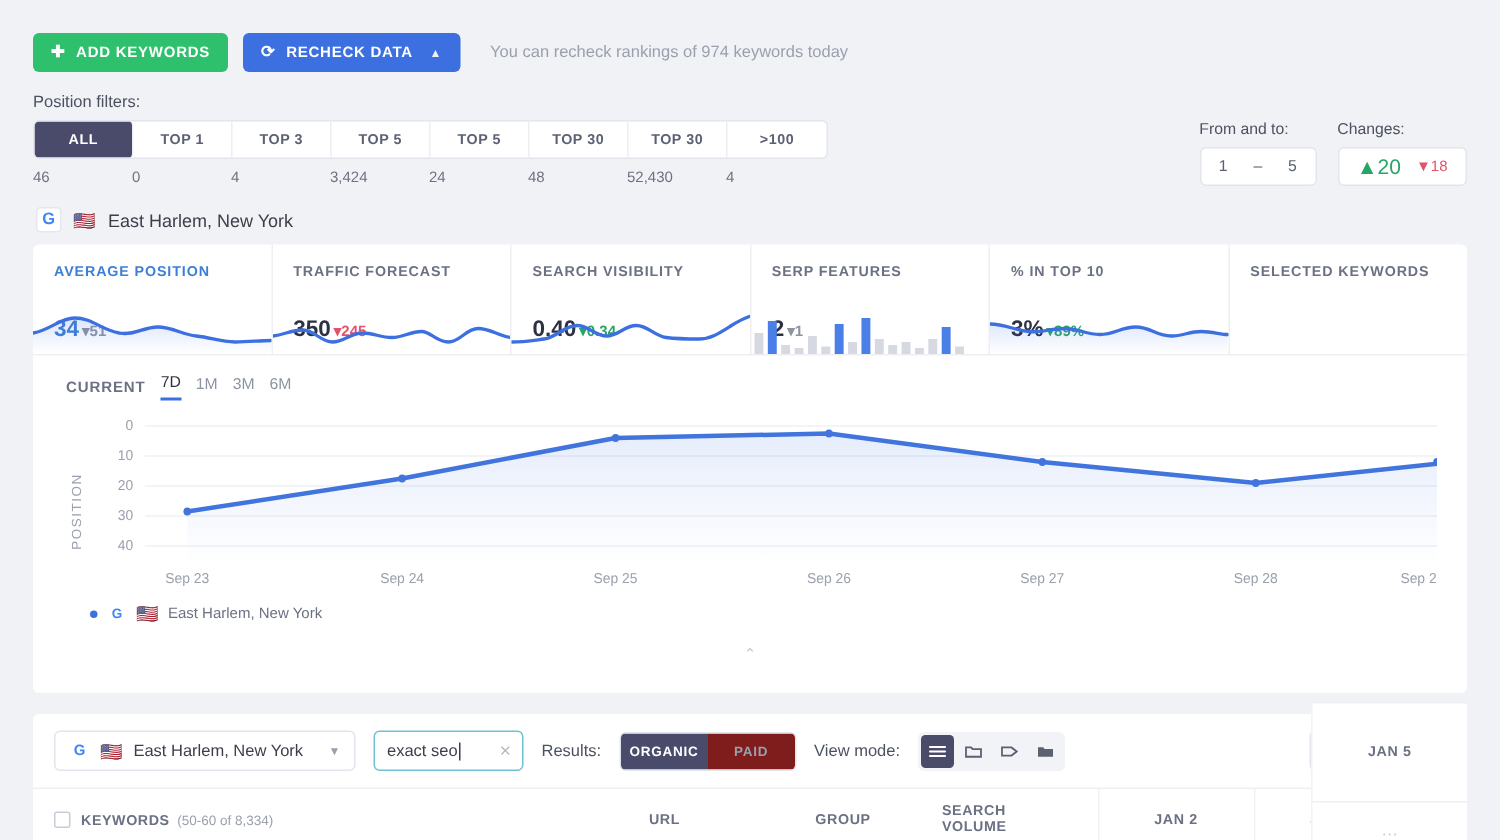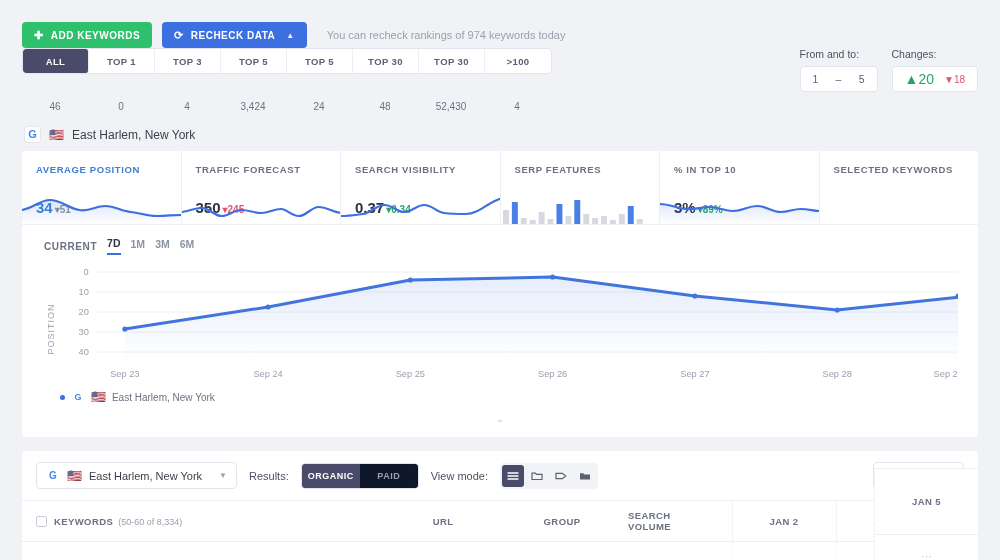--- a/index.html
+++ b/index.html
@@ -34,21 +34,21 @@
     border-radius: 4px; overflow: hidden;
   }
   .seg-cell { width: 66px; text-align: center; cursor: pointer; }
   .seg-cell .t {
     font-size: 9.5px; font-weight: bold; letter-spacing: .4px; color: #5b6073;
     padding: 7px 0 6px; border-right: 1px solid #eceef3;
   }
   .seg-cell:last-child .t { border-right: none; }
   .seg-cell.active .t { background: #4a4a6a; color: #fff; border-radius: 3px; }
   .seg-counts { display: flex; }
-  .seg-counts div { width: 66px; text-align: center; font-size: 10px; color: #6d7280; padding-top: 7px; margin-top: 20px; }
+  .seg-counts div { width: 66px; font-size: 10px; color: #6d7280; padding-top: 7px; }
 
   .right-filters { display: flex; gap: 14px; }
   .rf-block .rf-label { font-size: 10.5px; color: #4c5160; margin-bottom: 6px; }
   .rf-box {
     background: #fff; border: 1px solid #e2e5ec; border-radius: 4px;
     height: 26px; display: flex; align-items: center; justify-content: center;
     font-size: 10.5px; color: #5b6073; gap: 10px; padding: 0 12px;
   }
   .rf-box.range { width: 78px; justify-content: space-between; }
   .rf-box.range span { font-size: 10.5px; }
@@ -78,24 +78,24 @@
   .card.first .card-value { color: #3c7fd6; }
   .card-delta { font-size: 10px; font-weight: bold; margin-left: 2px; }
   .d-gray { color: #8c93a3; }
   .d-red { color: #e2536a; }
   .d-green { color: #27a567; }
   .card-note { font-size: 9px; color: #a0a5b2; line-height: 1.5; margin-top: 8px; padding-right: 12px; }
   .spark { position: absolute; left: 0; right: 0; bottom: 0; height: 30px; }
   .spark svg { display: block; width: 100%; height: 30px; }
 
   
-  .chart-panel { margin: 0 22px; background: #fff; border-radius: 0 0 4px 4px; padding: 12px 0 0 0; position: relative; }
+  .chart-panel { margin: 0 22px; background: #fff; border-radius: 0 0 4px 4px; padding: 12px 0 12px 0; position: relative; }
   .tabs { display: flex; align-items: center; gap: 10px; padding-left: 22px; }
   .tabs .cur { font-size: 10px; font-weight: bold; letter-spacing: .6px; color: #6b7183; }
-  .tab { font-size: 10.5px; font-weight: bold; color: #8c93a3; cursor: pointer; padding-bottom: 4px; }
+  .tab { font-size: 10.5px; font-weight: normal; color: #8c93a3; cursor: pointer; padding-bottom: 4px; }
   .tab.active { color: #2d3142; border-bottom: 2px solid #3c6fe0; }
   .chart-area { height: 135px; padding: 8px 20px 0 20px; }
   .chart-area svg { display: block; width: 100%; height: 127px; }
   .chart-legend { display: flex; align-items: center; gap: 6px; padding: 0 0 10px 38px; }
   .legend-dot { width: 5px; height: 5px; border-radius: 50%; background: #3c6fe0; }
   .legend-text { font-size: 10px; color: #6b7183; }
   .collapse {
     text-align: center; padding: 4px 0 8px; color: #c3c7d1; font-size: 10px; cursor: pointer;
   }
 
@@ -111,21 +111,21 @@
     position: relative; width: 100px; height: 27px; border: 1px solid #6fc3cf; border-radius: 4px;
     display: flex; align-items: center; padding: 0 8px;
   }
   .search-box .val { font-size: 11px; color: #3b3f4a; }
   .caret-bar { width: 1px; height: 12px; background: #3b3f4a; margin-left: 1px; }
   .search-box .clear { position: absolute; right: 7px; font-size: 10px; color: #b6bbc6; cursor: pointer; }
   .results-label, .viewmode-label { font-size: 11px; color: #4c5160; }
   .tab-group { display: flex; border-radius: 4px; overflow: hidden; border: 1px solid #e2e5ec; }
   .tab-group div {
     width: 58px; text-align: center; font-size: 9px; font-weight: bold; letter-spacing: .5px;
-    padding: 7px 0; color: #9aa0ad; background: #0f172a; cursor: pointer;
+    padding: 7px 0; color: #9aa0ad; background: #7f1d1d; cursor: pointer;
   }
   .tab-group div.active { background: #4a4a6a; color: #fff; }
   .vm-group { display: flex; background: #f2f3f7; border-radius: 4px; padding: 2px; gap: 2px; }
   .vm-btn {
     width: 22px; height: 22px; border-radius: 3px; display: flex; align-items: center; justify-content: center;
     cursor: pointer; color: #5b6073;
   }
   .vm-btn.active { background: #4a4a6a; color: #fff; }
   .columns-btn {
     margin-left: auto; display: flex; align-items: center; gap: 7px; height: 27px; padding: 0 11px;
@@ -162,20 +162,21 @@
       <span>ADD KEYWORDS</span>
     </button>
     <button class="btn btn-blue">
       <span class="ic">⟳</span>
       <span>RECHECK DATA</span>
       <span class="caret-up">▲</span>
     </button>
     <span class="recheck-note">You can recheck rankings of 974 keywords today</span>
   </div>
 
+  <div class="filters-label">Position filters:</div>
   <div class="filters-wrap">
     <div>
       <div class="seg">
         <div class="seg-cell active">
             <div class="t">ALL</div>
           </div>
         <div class="seg-cell">
             <div class="t">TOP 1</div>
           </div>
         <div class="seg-cell">
@@ -258,30 +259,31 @@
       <div class="card-value"><span>350</span><span class="card-delta d-red"><span>▾</span><span>245</span></span></div>
       <div class="spark">
         <svg viewBox="0 0 160 30" preserveAspectRatio="none">
           <path d="M0,18 C8,17 12,14 20,14 C28,14 32,22 40,22 C48,22 52,16 60,16 C68,16 72,19 80,19 C88,19 92,15 100,15 C106,15 110,22 118,22 C126,22 130,13 138,13 C146,13 152,18 160,19" fill="none" stroke="#3c6fe0" stroke-width="2.2" stroke-linecap="round"></path>
         </svg>
       </div>
     </div>
 
     <div class="card">
       <div class="card-title">SEARCH VISIBILITY</div>
-      <div class="card-value"><span>0.37</span><span class="card-delta d-green"><span>▾</span><span>0.34</span></span></div>
+      <div class="card-value"><span>0.40</span><span class="card-delta d-green"><span>▾</span><span>0.34</span></span></div>
       <div class="spark">
         <svg viewBox="0 0 160 30" preserveAspectRatio="none">
           <path d="M0,22 C8,22 14,21 22,20 C30,19 36,11 44,11 C52,11 56,18 64,18 C72,18 76,11 84,11 C92,11 96,18 104,19 C112,20 118,20 126,20 C134,20 140,16 148,11 C153,8 157,6 160,5" fill="none" stroke="#3c6fe0" stroke-width="2.2" stroke-linecap="round"></path>
         </svg>
       </div>
     </div>
 
     <div class="card">
       <div class="card-title">SERP FEATURES</div>
+      <div class="card-value"><span>2</span><span class="card-delta d-gray"><span>▾</span><span>1</span></span></div>
       <div class="spark">
         <svg viewBox="0 0 160 30" preserveAspectRatio="none">
           <g fill="#d6d9e2">
             <rect x="2" y="16" width="6" height="14"></rect>
               <rect x="20" y="24" width="6" height="6"></rect>
             <rect x="29" y="26" width="6" height="4"></rect>
               <rect x="38" y="18" width="6" height="12"></rect>
             <rect x="47" y="25" width="6" height="5"></rect>
               <rect x="65" y="22" width="6" height="8"></rect>
             <rect x="83" y="20" width="6" height="10"></rect>
@@ -394,20 +396,25 @@
 
   <div class="table-card">
     <div class="table-toolbar">
       <div class="loc-select">
         <span class="g-badge" style="border:none;width:14px;height:14px;font-size:10px;">G</span>
         <span class="flag">🇺🇸</span>
         <span>East Harlem, New York</span>
         <span class="chev">▼</span>
       </div>
 
+      <div class="search-box">
+        <span class="val">exact seo</span>
+        <span class="caret-bar"></span>
+        <span class="clear">✕</span>
+      </div>
 
       <span class="results-label">Results:</span>
       <div class="tab-group">
         <div class="active">ORGANIC</div>
         <div>PAID</div>
       </div>
 
       <span class="viewmode-label">View mode:</span>
       <div class="vm-group">
         <div class="vm-btn active">

